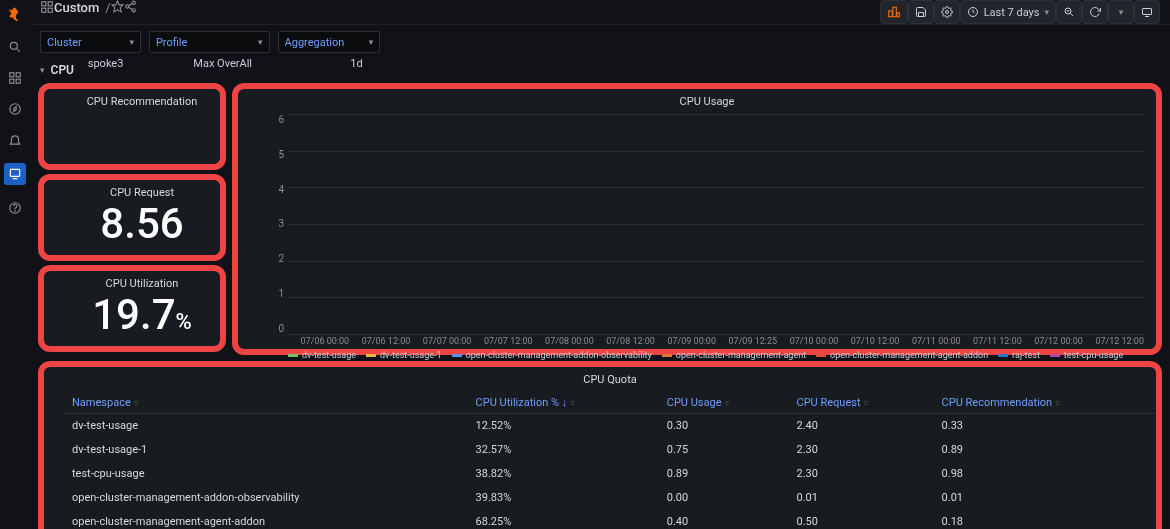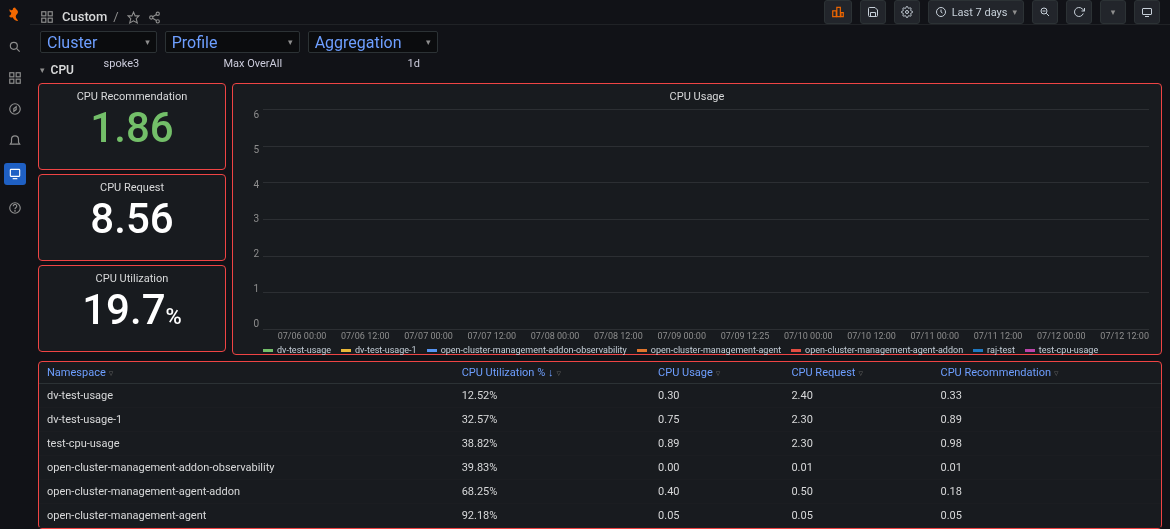--- a/index.html
+++ b/index.html
@@ -22,23 +22,22 @@
     padding-top: 6px;
     gap: 15px;
   }
   .sidebar .logo { color: #f46800; }
   .sidebar .icon { color: #8e8e8e; width: 16px; height: 16px; display:flex; align-items:center; justify-content:center; }
   .sidebar .icon.active { background:#1f60c4; border-radius:3px; width:22px; height:22px; }
   .main { flex: 1; display: flex; flex-direction: column; }
   .topbar {
     height: 32px;
     display: flex;
-    align-items: flex-end;
+    align-items: flex-start;
     padding: 0 10px;
-    gap: 8px;
     border-bottom: 1px solid #202226;
   }
   .topbar .crumbs { display:flex; align-items:center; gap:6px; font-size:13px; }
   .crumbs .muted { color: #8e8e8e; }
   .crumbs .title { color: #d8d9da; font-weight:500;}
   .topbar .spacer { flex:1; }
   .tb-btn {
     background: #22252b;
     border: 1px solid #2c3235;
     border-radius: 3px;
@@ -51,21 +50,21 @@
     color:#c7d0d9;
     font-size:11px;
     gap:4px;
   }
   .varbar {
     display:flex;
     align-items:center;
     gap:8px;
     padding: 6px 10px;
   }
-  .var-label { color:#6e9fff; font-size:16px; }
+  .var-label { color:#6e9fff; font-size:11px; }
   .var-box {
     background:#0b0c0e;
     border:1px solid #2c3235;
     border-radius:2px;
     display:flex;
     align-items:center;
     height:22px;
     padding:0 6px;
     gap:6px;
   }
@@ -76,22 +75,23 @@
     align-items:center;
     gap:6px;
     padding: 4px 10px 6px 10px;
     color:#6e9fff;
     font-size:12px;
   }
   .dash-body { display:flex; gap:6px; padding:0 8px; }
   .left-col { width:188px; display:flex; flex-direction:column; gap:4px;}
   .panel {
     background:#181b1f;
-    border:1px solid #ef4444;
-    border-radius:4px;
+    border:6px solid #ef4444;
+    border-radius:12px;
+    padding-left:20px;
   }
   .panel .ptitle { text-align:center; font-size:11px; color:#d8d9da; padding:6px 0 2px 0; }
   .stat-panel { height:87px; }
   .stat-big {
     font-size:42px;
     font-weight:500;
     text-align:center;
     line-height:1.1;
     padding-bottom:4px;
   }
@@ -269,21 +269,20 @@
 
     <div class="row-header">
       <span class="caret">▾</span>
       <span style="font-weight:600; color:#d8d9da;">CPU</span>
     </div>
 
     <div class="dash-body">
       <div class="left-col">
         <div class="panel stat-panel">
           <div class="ptitle">CPU Recommendation</div>
-          <div class="stat-big green">1.86</div>
         </div>
         <div class="panel stat-panel">
           <div class="ptitle">CPU Request</div>
           <div class="stat-big white">8.56</div>
         </div>
         <div class="panel stat-panel">
           <div class="ptitle">CPU Utilization</div>
           <div class="stat-big white">
             <span>19.7</span><span class="pct">%</span>
           </div>
@@ -457,20 +456,21 @@
               <div class="legend-item">
                 <span class="swatch" style="background: rgb(186, 67, 169);"></span>
                 <span>test-cpu-usage</span>
               </div>
             </div>
         </div>
       </div>
     </div>
 
     <div class="panel table-panel">
+      <div class="table-title">CPU Quota</div>
       <table>
         <thead>
             <tr id="thead-row">
               <th>Namespace<span class="filter">▿</span></th>
               <th>CPU Utilization % ↓<span class="filter">▿</span></th>
               <th>CPU Usage<span class="filter">▿</span></th>
               <th>CPU Request<span class="filter">▿</span></th>
               <th>CPU Recommendation<span class="filter">▿</span></th>
             </tr>
           </thead>

